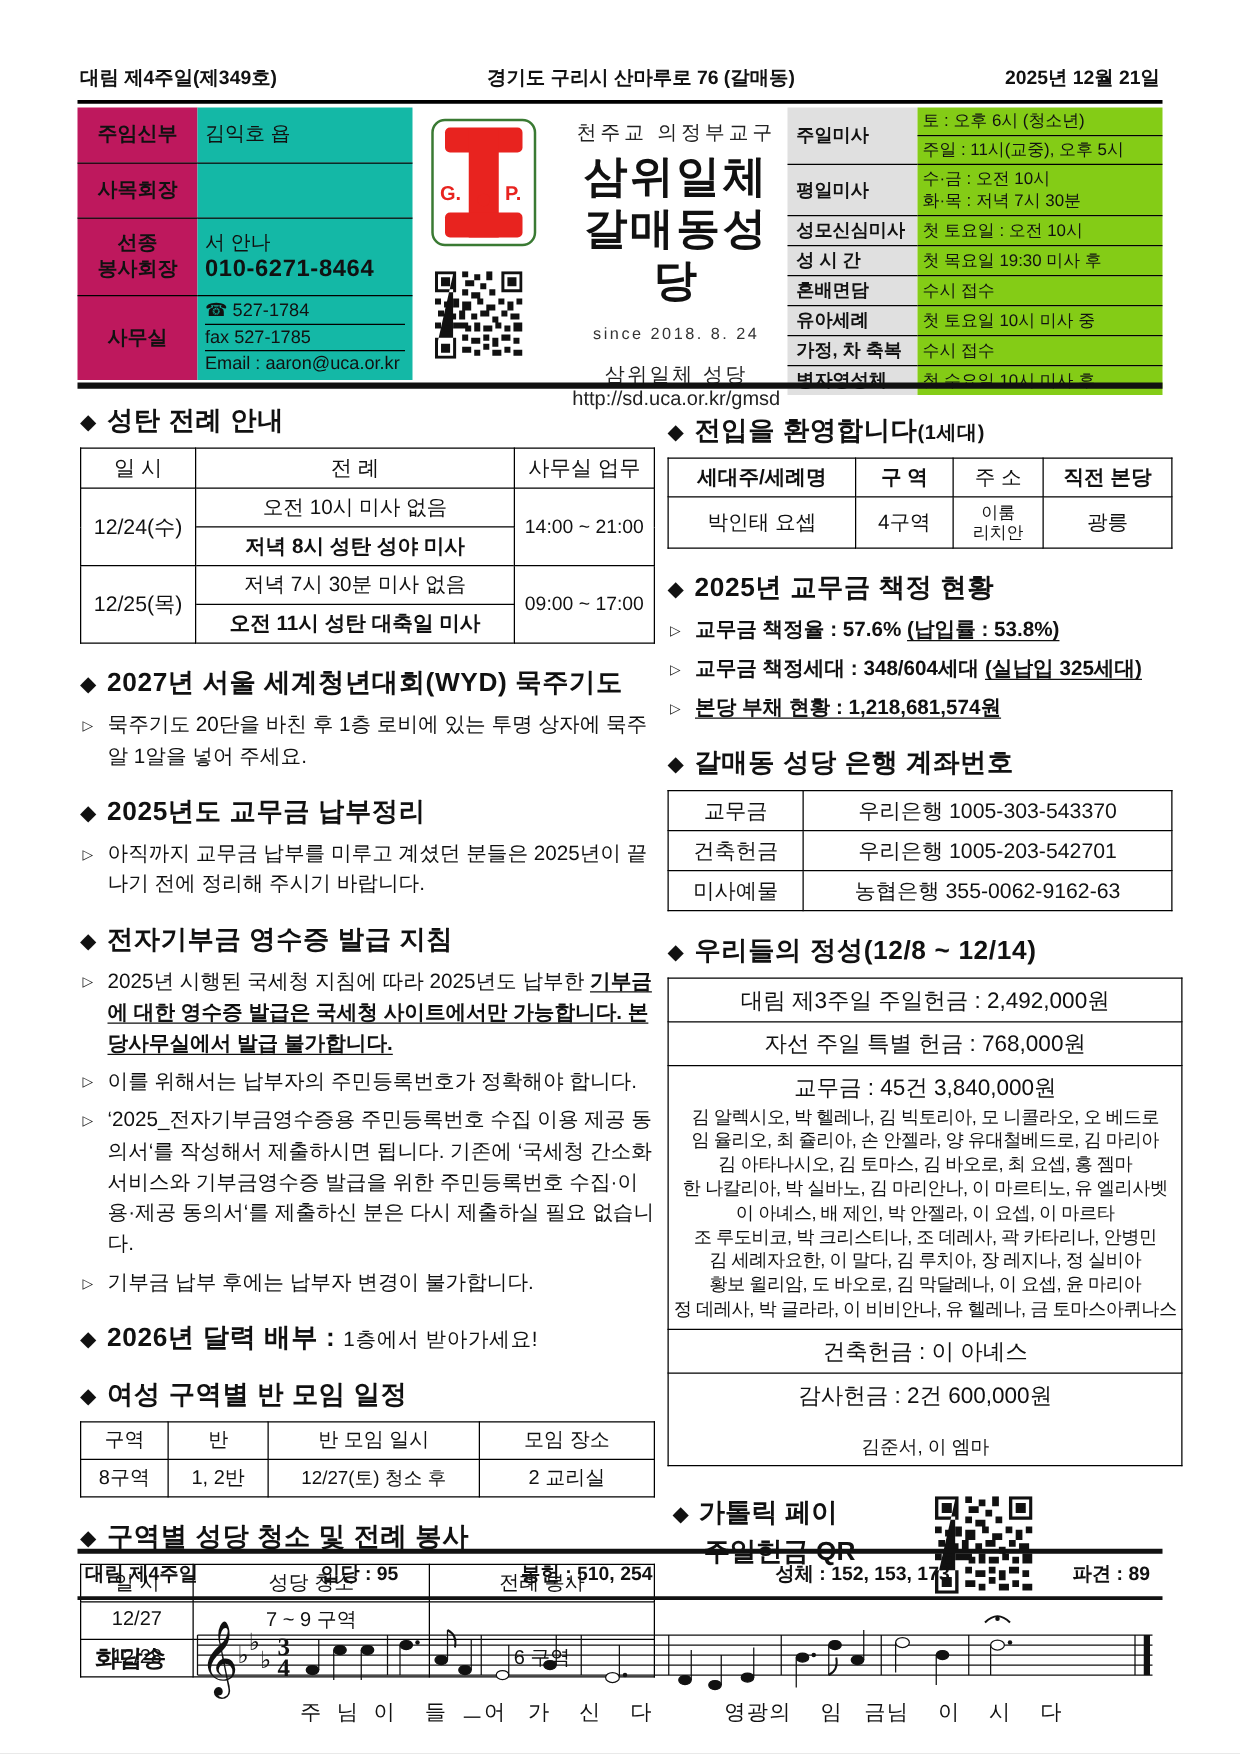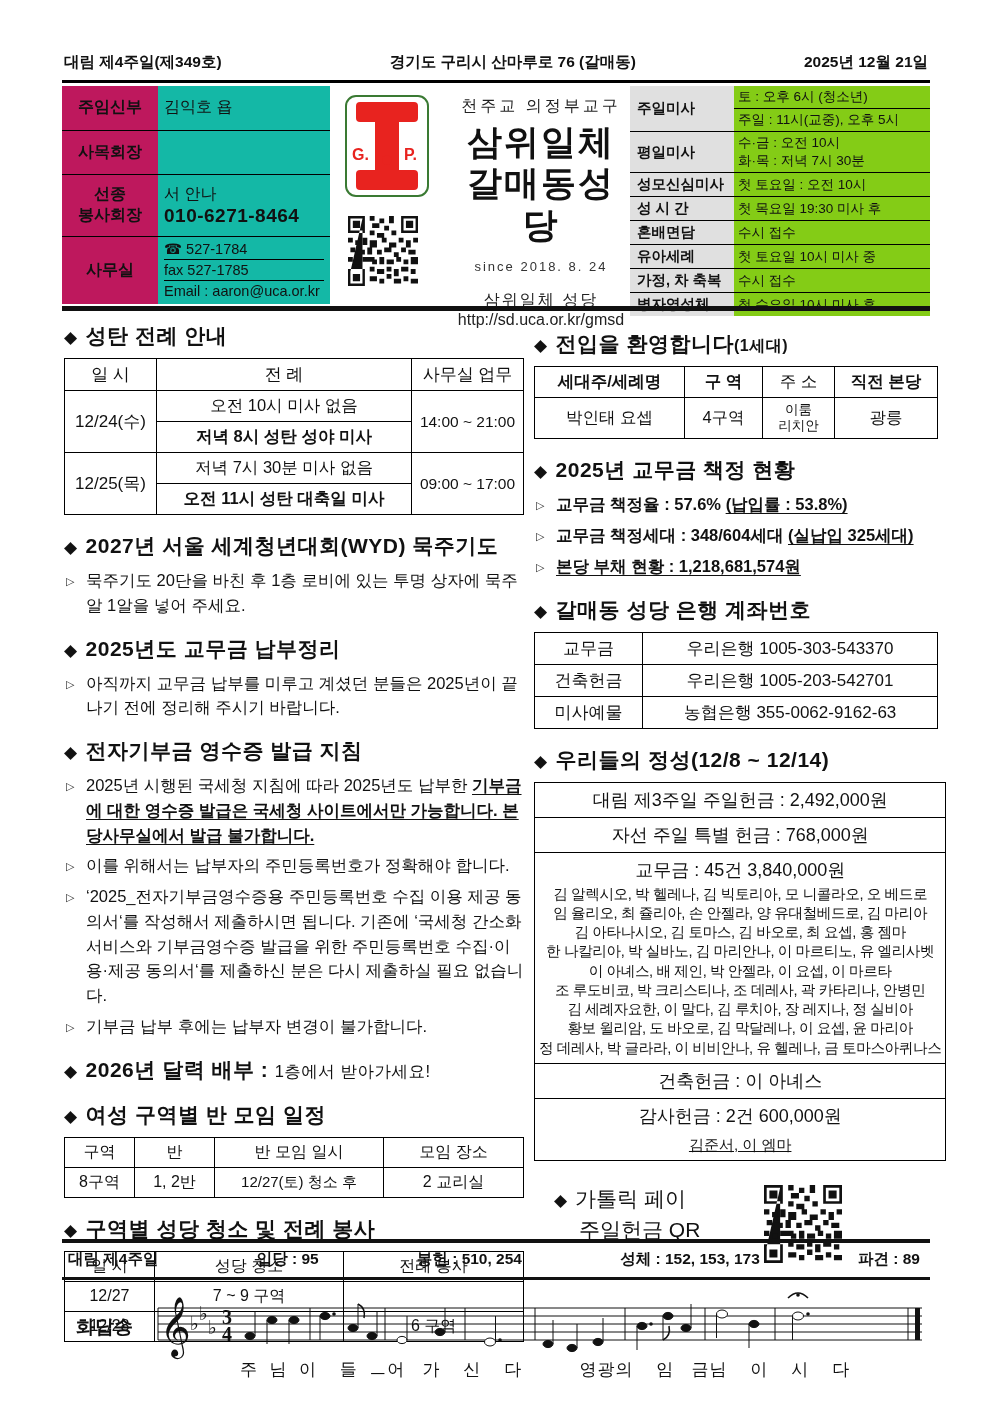--- a/index.html
+++ b/index.html
@@ -66,24 +66,24 @@
   .tbl th, .tbl td { border:1.4px solid #000; padding:4px 4px;margin-left:12px; }
   .tbl th { font-weight:normal; }
 
   .christmas-tbl td.ev { font-size:16.5px; }
   .christmas-tbl .b { font-weight:bold; }
 
   .offer-tbl { width:100%; font-size:18px; text-align:center; }
   .offer-tbl td { border:1.4px solid #000; padding:5px 4px; }
   .names { font-size:14.6px; letter-spacing:-.4px; line-height:1.32; font-weight:normal; margin-top:3px; }
   .names div { white-space:nowrap; }
-  .sub-names { font-size:15px; font-weight:normal; margin-top:8px;text-decoration:underline; }
+  .sub-names { font-size:15px; font-weight:normal; margin-top:20px; }
 
   .cpay { display:flex; margin-top:22px; align-items:flex-start; }
-  .cpay .txt { font-size:21px; font-weight:normal; line-height:1.5; margin-left:20px; }
+  .cpay .txt { font-size:21px; font-weight:bold; line-height:1.5; margin-left:4px; }
   .cpay .txt .dia { font-size:17px; margin-right:8px; }
   .cpay .qr { margin-left:64px; margin-top:2px; }
 
   
   .stats { position:absolute; top:1239px; left:62px; width:868px; border-top:4px solid #111; border-bottom:3px solid #111;
            display:flex; justify-content:space-between; font-weight:bold; font-size:15.5px; padding:6px 10px 7px 6px; }
 
   .psalm { position:absolute; top:1282px; left:64px; width:868px; height:110px; }
   .psalm .lab { position:absolute; left:12px; top:32px; font-size:19px; font-weight:bold; }
   .psalm svg { position:absolute; left:86px; top:0; }

